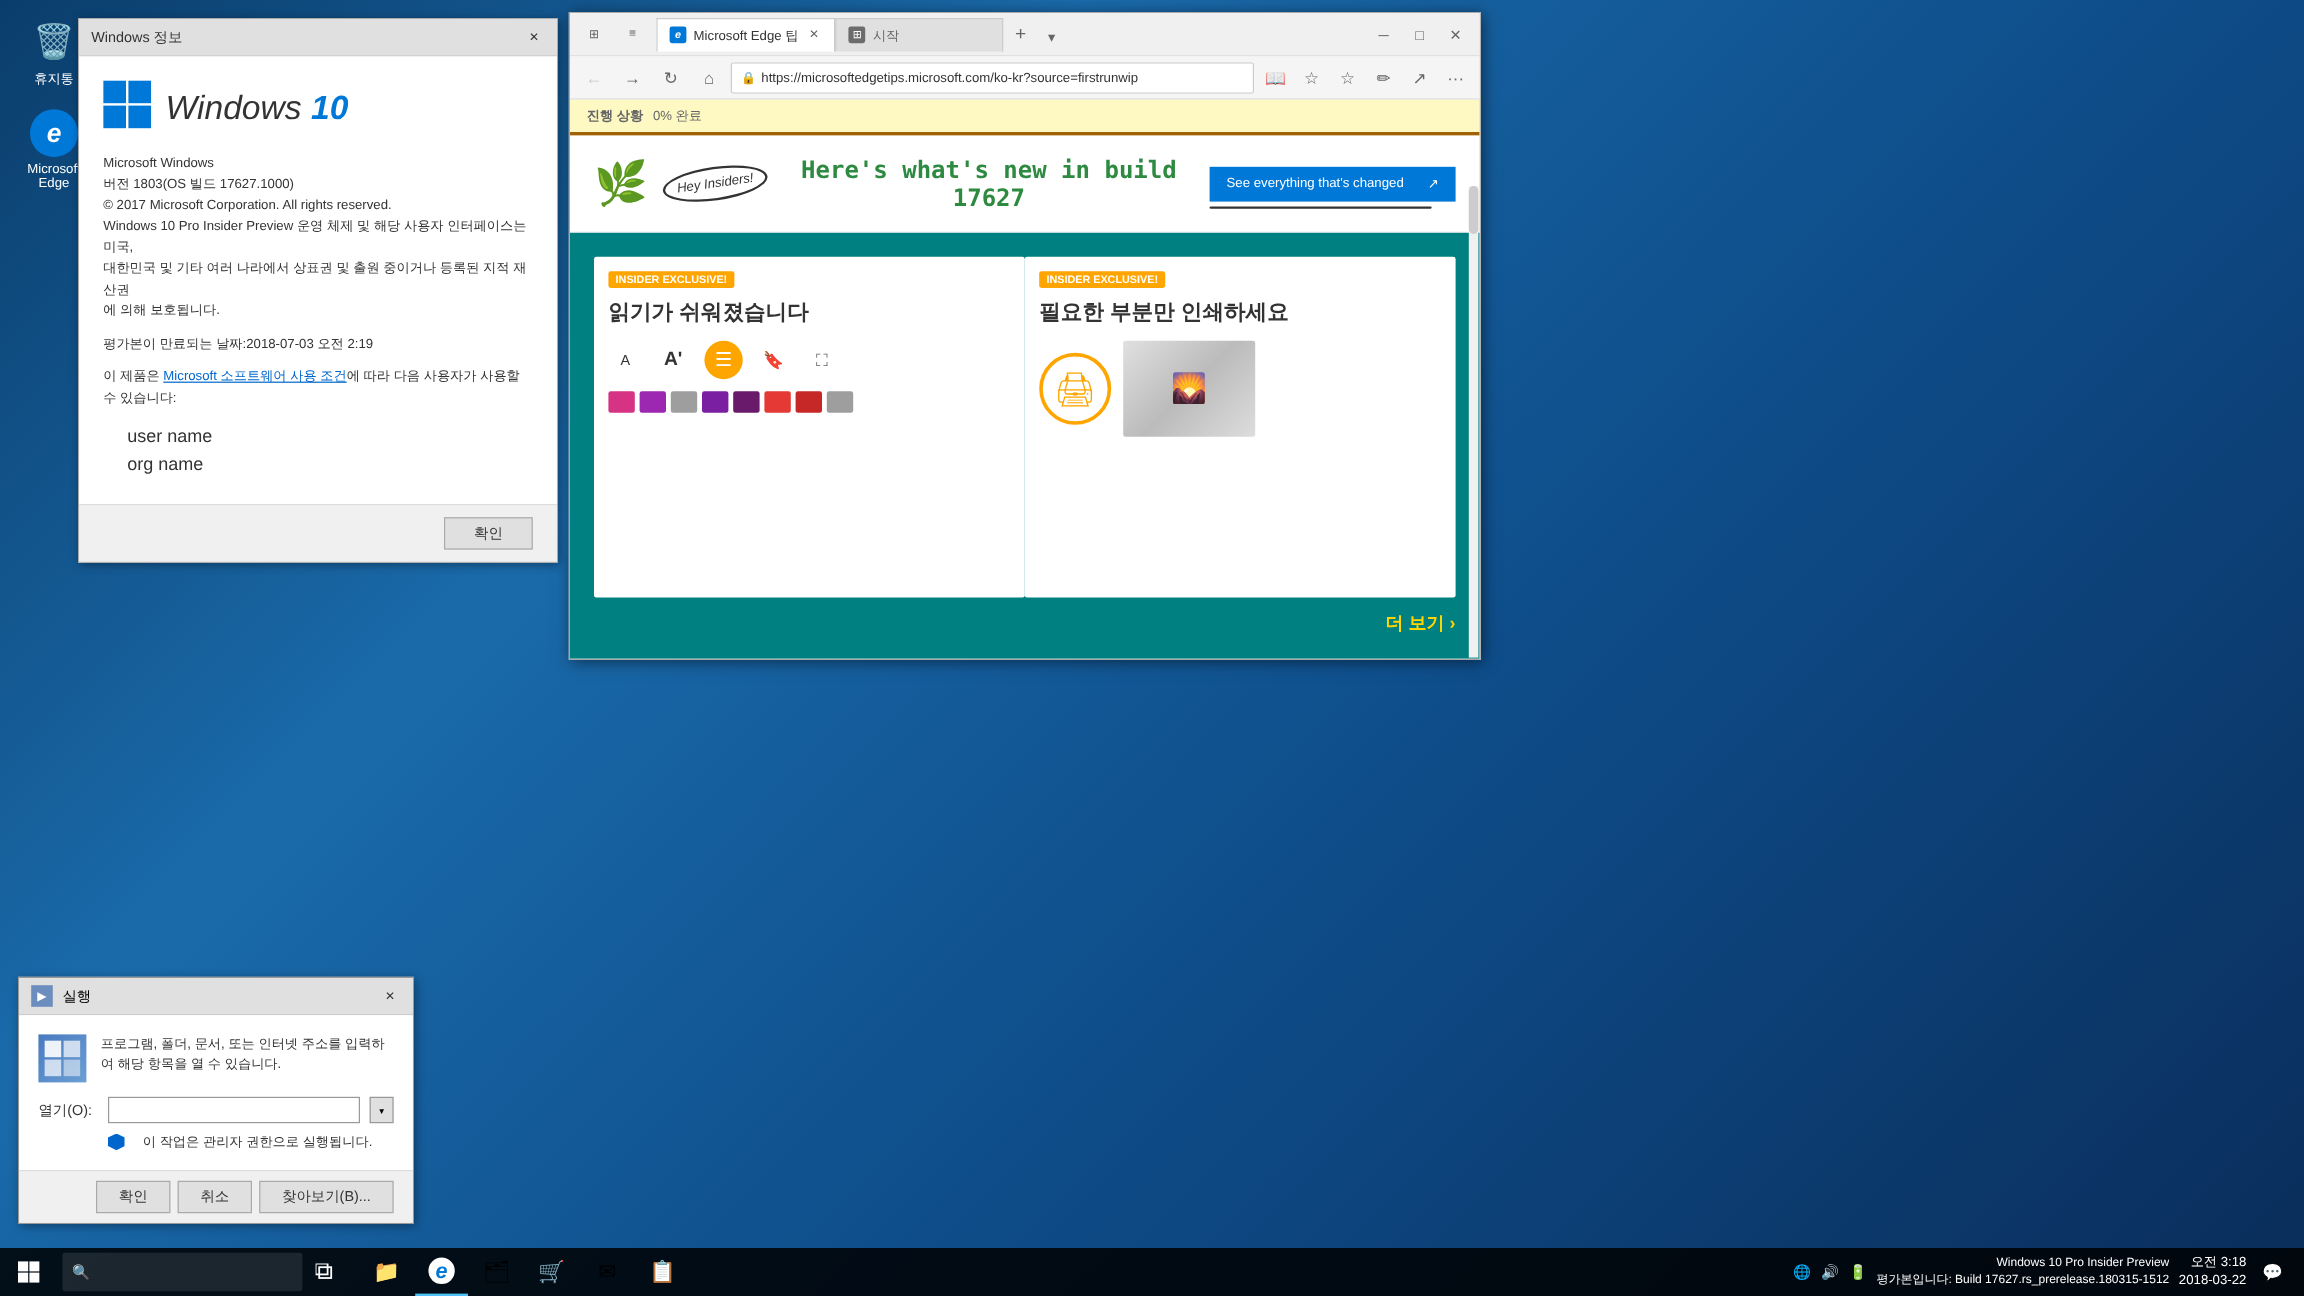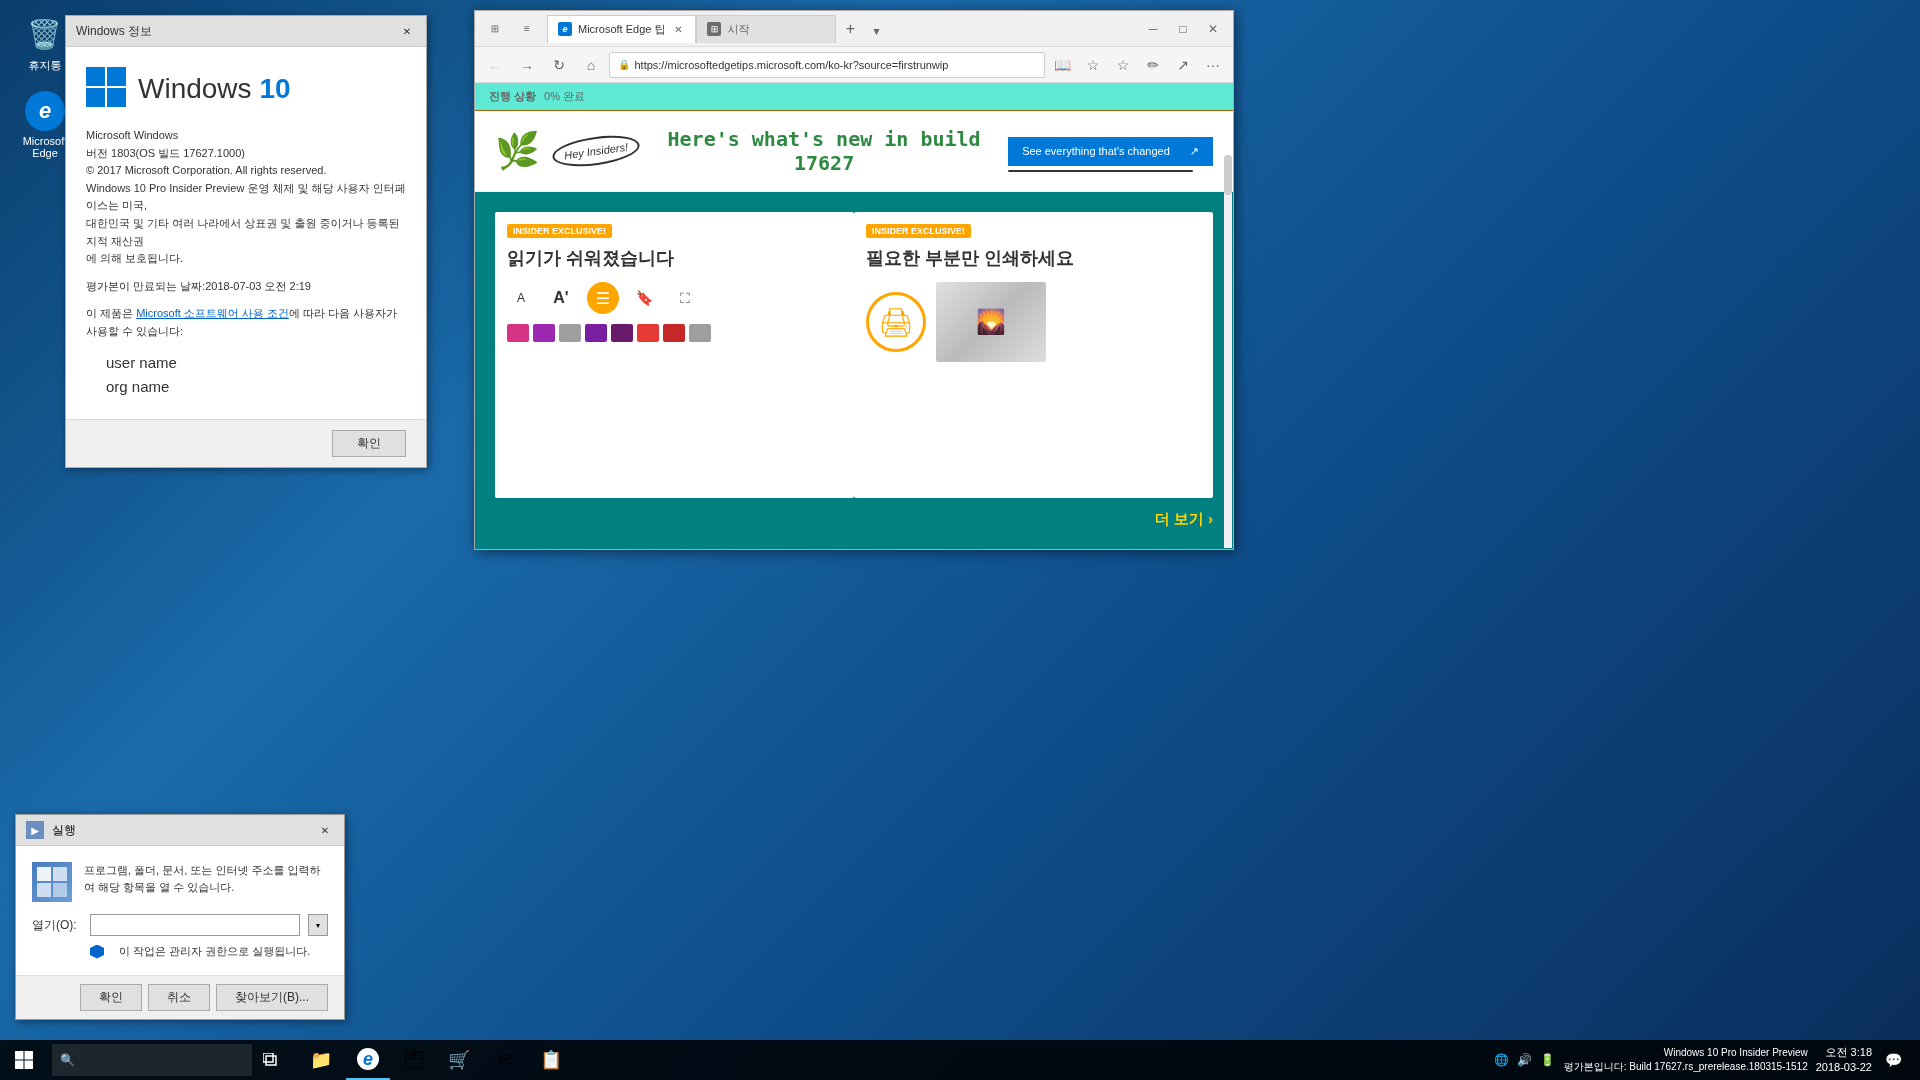--- a/index.html
+++ b/index.html
@@ -114,21 +114,21 @@
       align-items: center;
       justify-content: center;
       font-size: 28px;
     }
 
     
     .win-info-dialog {
       position: absolute;
       top: 15px;
       left: 65px;
-      width: 362px;
+      width: 400px;
       background: #f0f0f0;
       border: 1px solid #aaa;
       box-shadow: 2px 2px 8px rgba(0,0,0,0.4);
       z-index: 50;
     }
     .dialog-titlebar {
       background: #e0e0e0;
       padding: 6px 10px;
       display: flex;
       align-items: center;
@@ -155,20 +155,21 @@
     }
     .titlebar-btn.close { background: #e0e0e0; }
     .dialog-content {
       padding: 20px;
       background: white;
     }
     .win10-logo-area {
       display: flex;
       align-items: center;
       margin-bottom: 16px;
+      font-style: italic;
     }
     .win10-logo {
       margin-right: 12px;
     }
     .win10-title {
       font-size: 28px;
       font-weight: 300;
       color: #333;
     }
     .win10-title span {
@@ -487,22 +488,22 @@
       display: flex;
       flex-direction: column;
     }
     .edge-progress-bar {
       padding: 6px 14px;
       display: flex;
       align-items: flex-end;
       gap: 8px;
       font-size: 11px;
       color: #666;
-      background: #5eead4;
-      border-bottom: 1px solid #a16207;
+      background: #fef9c3;
+      border-bottom: 3px solid #a16207;
     }
     .progress-label { font-weight: 600; }
 
     .edge-hero {
       background: white;
       padding: 16px 20px;
       display: flex;
       align-items: center;
       justify-content: space-between;
       border-bottom: 1px solid #eee;

